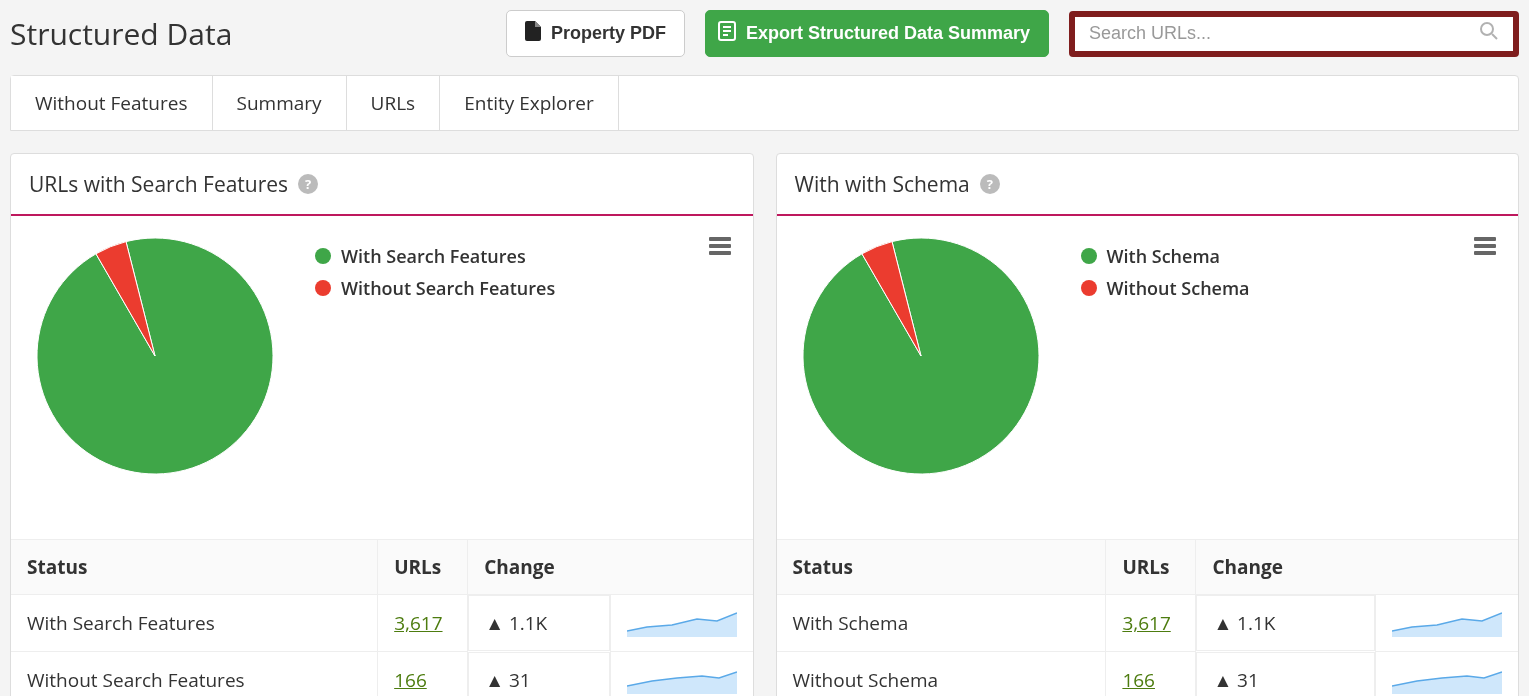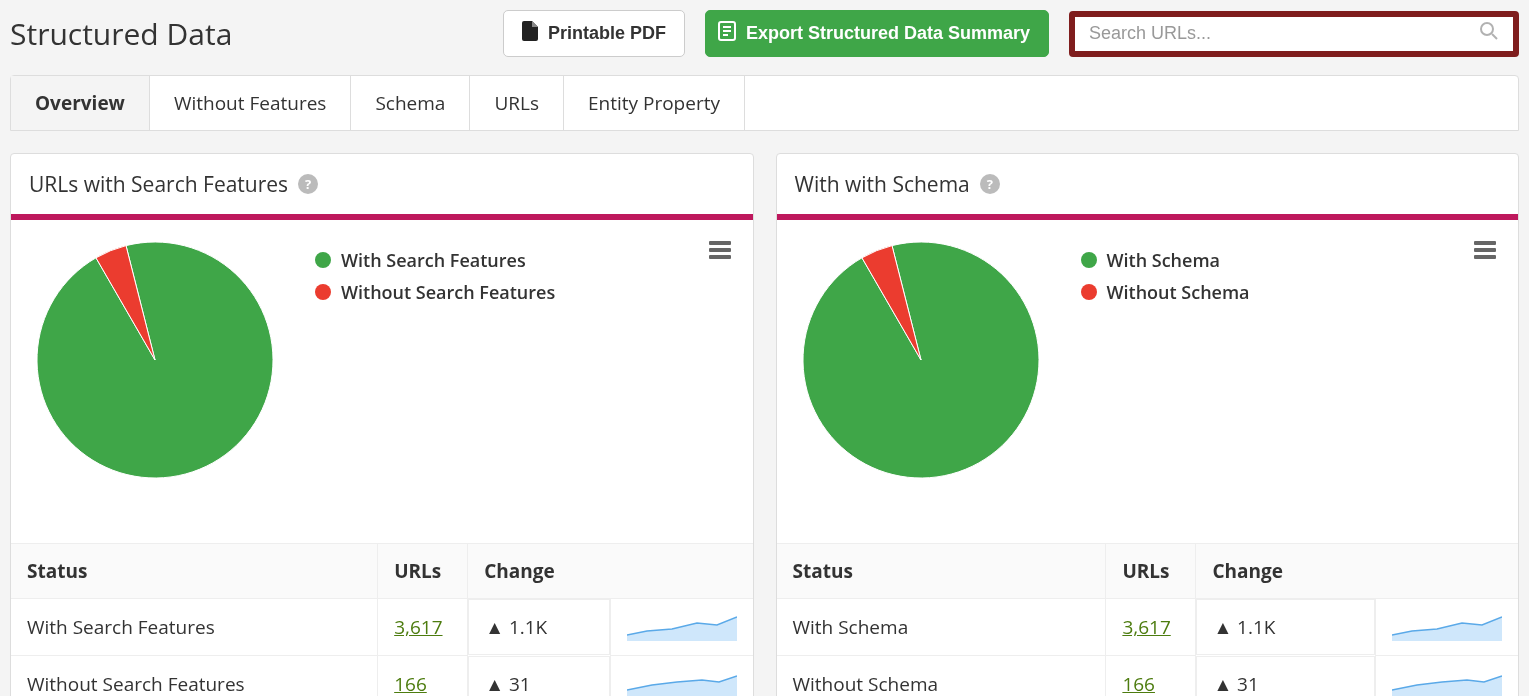--- a/index.html
+++ b/index.html
@@ -87,21 +87,21 @@
     gap: 22px;
   }
   .panel {
     flex: 1;
     background: #fff;
     border: 1px solid #ddd;
     border-radius: 4px;
   }
   .panel-header {
     padding: 16px 18px;
-    border-bottom: 6px solid #be185d;
+    border-bottom: 2px solid #be185d;
     display: flex;
     align-items: center;
     gap: 10px;
     font-size: 21px;
     font-weight: 400;
   }
   .help-icon {
     display: inline-flex;
     align-items: center;
     justify-content: center;
@@ -185,21 +185,21 @@
 <div class="header-row">
   <h1 class="page-title">Structured Data</h1>
 
   <button class="btn">
     <span>
       <svg width="16" height="20" viewBox="0 0 16 20">
           <path fill="#222" d="M2 0h8l6 6v12a2 2 0 0 1-2 2H2a2 2 0 0 1-2-2V2a2 2 0 0 1 2-2z"></path>
           <path fill="#888" d="M10 0v6h6z"></path>
         </svg>
     </span>
-    <span>Printable PDF</span>
+    <span>Property PDF</span>
   </button>
 
   <button class="btn btn-green">
     <span>
       <svg width="18" height="20" viewBox="0 0 18 20">
           <rect x="1" y="1" width="16" height="18" rx="2" fill="none" stroke="#fff" stroke-width="2"></rect>
           <path d="M5 6h8M5 10h8M5 14h5" stroke="#fff" stroke-width="2"></path>
         </svg>
     </span>
     <span>Export Structured Data Summary</span>
@@ -210,25 +210,24 @@
     <span>
       <svg width="20" height="20" viewBox="0 0 20 20">
           <circle cx="8" cy="8" r="6" fill="none" stroke="#666" stroke-width="2"></circle>
           <line x1="13" y1="13" x2="18" y2="18" stroke="#666" stroke-width="2"></line>
         </svg>
     </span>
   </div>
 </div>
 
 <div class="tabs">
-  <div class="tab active">Overview</div>
   <div class="tab">Without Features</div>
-  <div class="tab">Schema</div>
+  <div class="tab">Summary</div>
   <div class="tab">URLs</div>
-  <div class="tab">Entity Property</div>
+  <div class="tab">Entity Explorer</div>
 </div>
 
 <div class="panels">
 
   <div class="panel">
     <div class="panel-header">
       <span>URLs with Search Features</span>
       <span class="help-icon">?</span>
     </div>
     <div class="chart-area">

